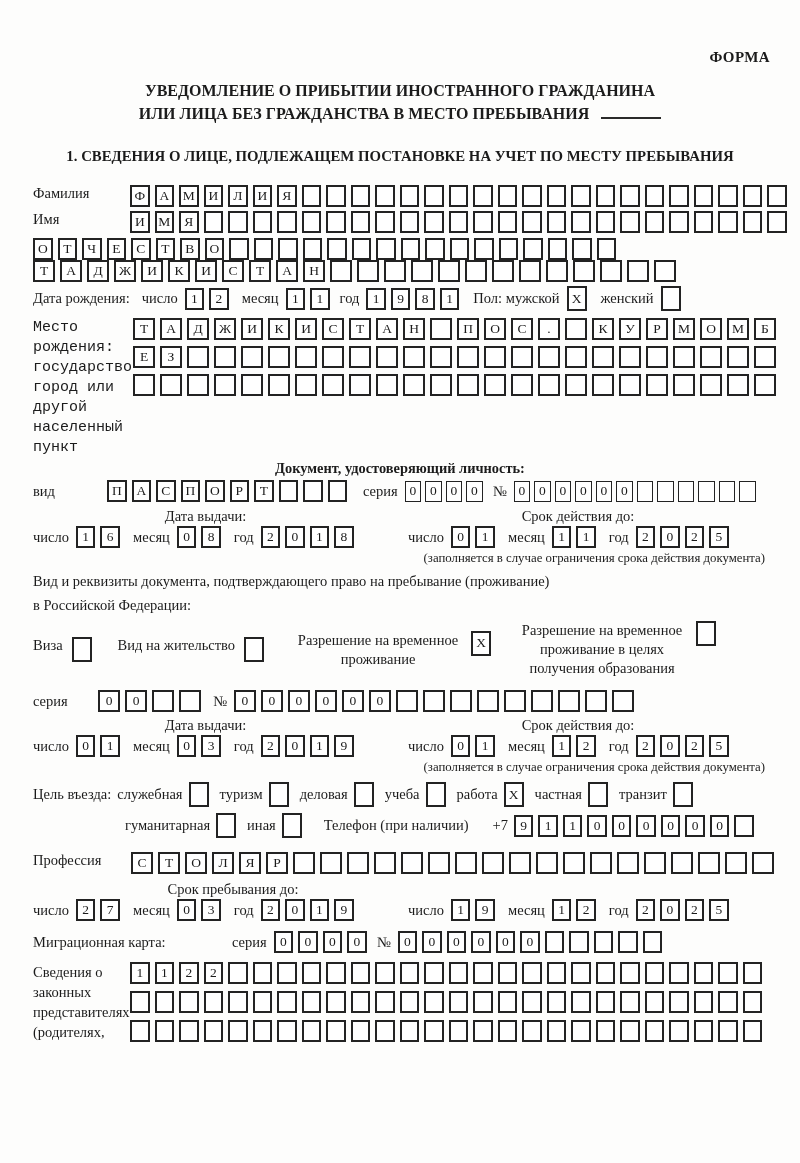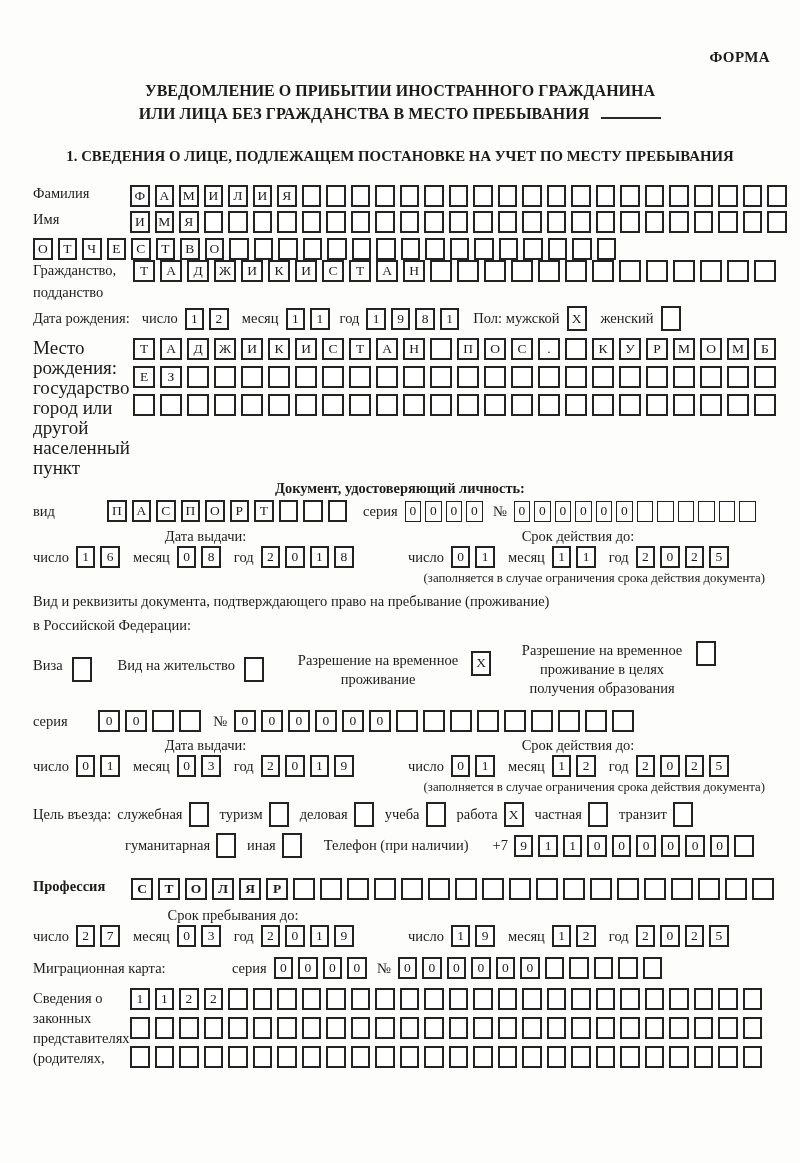--- a/index.html
+++ b/index.html
@@ -141,24 +141,20 @@
         <span class="cell"></span>
         <span class="cell"></span>
         <span class="cell"></span>
         <span class="cell"></span>
         <span class="cell"></span>
         <span class="cell"></span>
       </div>
   </div>
 
   <div class="frow" style="margin-top:0px;">
-    <div class="lbl" style="width:100px;">
-      <div>Гражданство,</div>
-      <div style="margin-top:2px;">подданство</div>
-    </div>
     <div class="cells wide">
         <span class="cell">Т</span>
         <span class="cell">А</span>
         <span class="cell">Д</span>
         <span class="cell">Ж</span>
         <span class="cell">И</span>
         <span class="cell">К</span>
         <span class="cell">И</span>
         <span class="cell">С</span>
         <span class="cell">Т</span>
@@ -199,21 +195,21 @@
         <span class="cell">8</span>
         <span class="cell">1</span>
       </span>
     <span class="dl">Пол: мужской</span>
     <span class="cell checkbox" style="margin-right:14px;">X</span>
     <span class="dl">женский</span>
     <span class="cell checkbox"></span>
   </div>
 
   <div class="frow" style="margin-top:7px;">
-    <div class="lbl" style="width:100px;font-size:19px;">
+    <div class="lbl" style="width:100px;font-size:15px;font-family:Liberation Mono, monospace;">
       <div>Место рождения:</div>
       <div>государство</div>
       <div>город или другой</div>
       <div>населенный пункт</div>
     </div>
     <div class="col">
       <div class="cells wide">
           <span class="cell">Т</span>
           <span class="cell">А</span>
           <span class="cell">Д</span>
@@ -515,21 +511,21 @@
         <span class="cell">0</span>
         <span class="cell">0</span>
         <span class="cell">0</span>
         <span class="cell">0</span>
         <span class="cell">0</span>
         <span class="cell">0</span>
         <span class="cell"></span>
       </span>
   </div>
 
-  <div class="frow" style="margin-top:20px;font-weight:bold;">
+  <div class="frow" style="margin-top:14px;">
     <div class="lbl" style="width:98px;">Профессия</div>
     <div class="cells wide">
         <span class="cell">С</span>
         <span class="cell">Т</span>
         <span class="cell">О</span>
         <span class="cell">Л</span>
         <span class="cell">Я</span>
         <span class="cell">Р</span>
         <span class="cell"></span>
         <span class="cell"></span>

